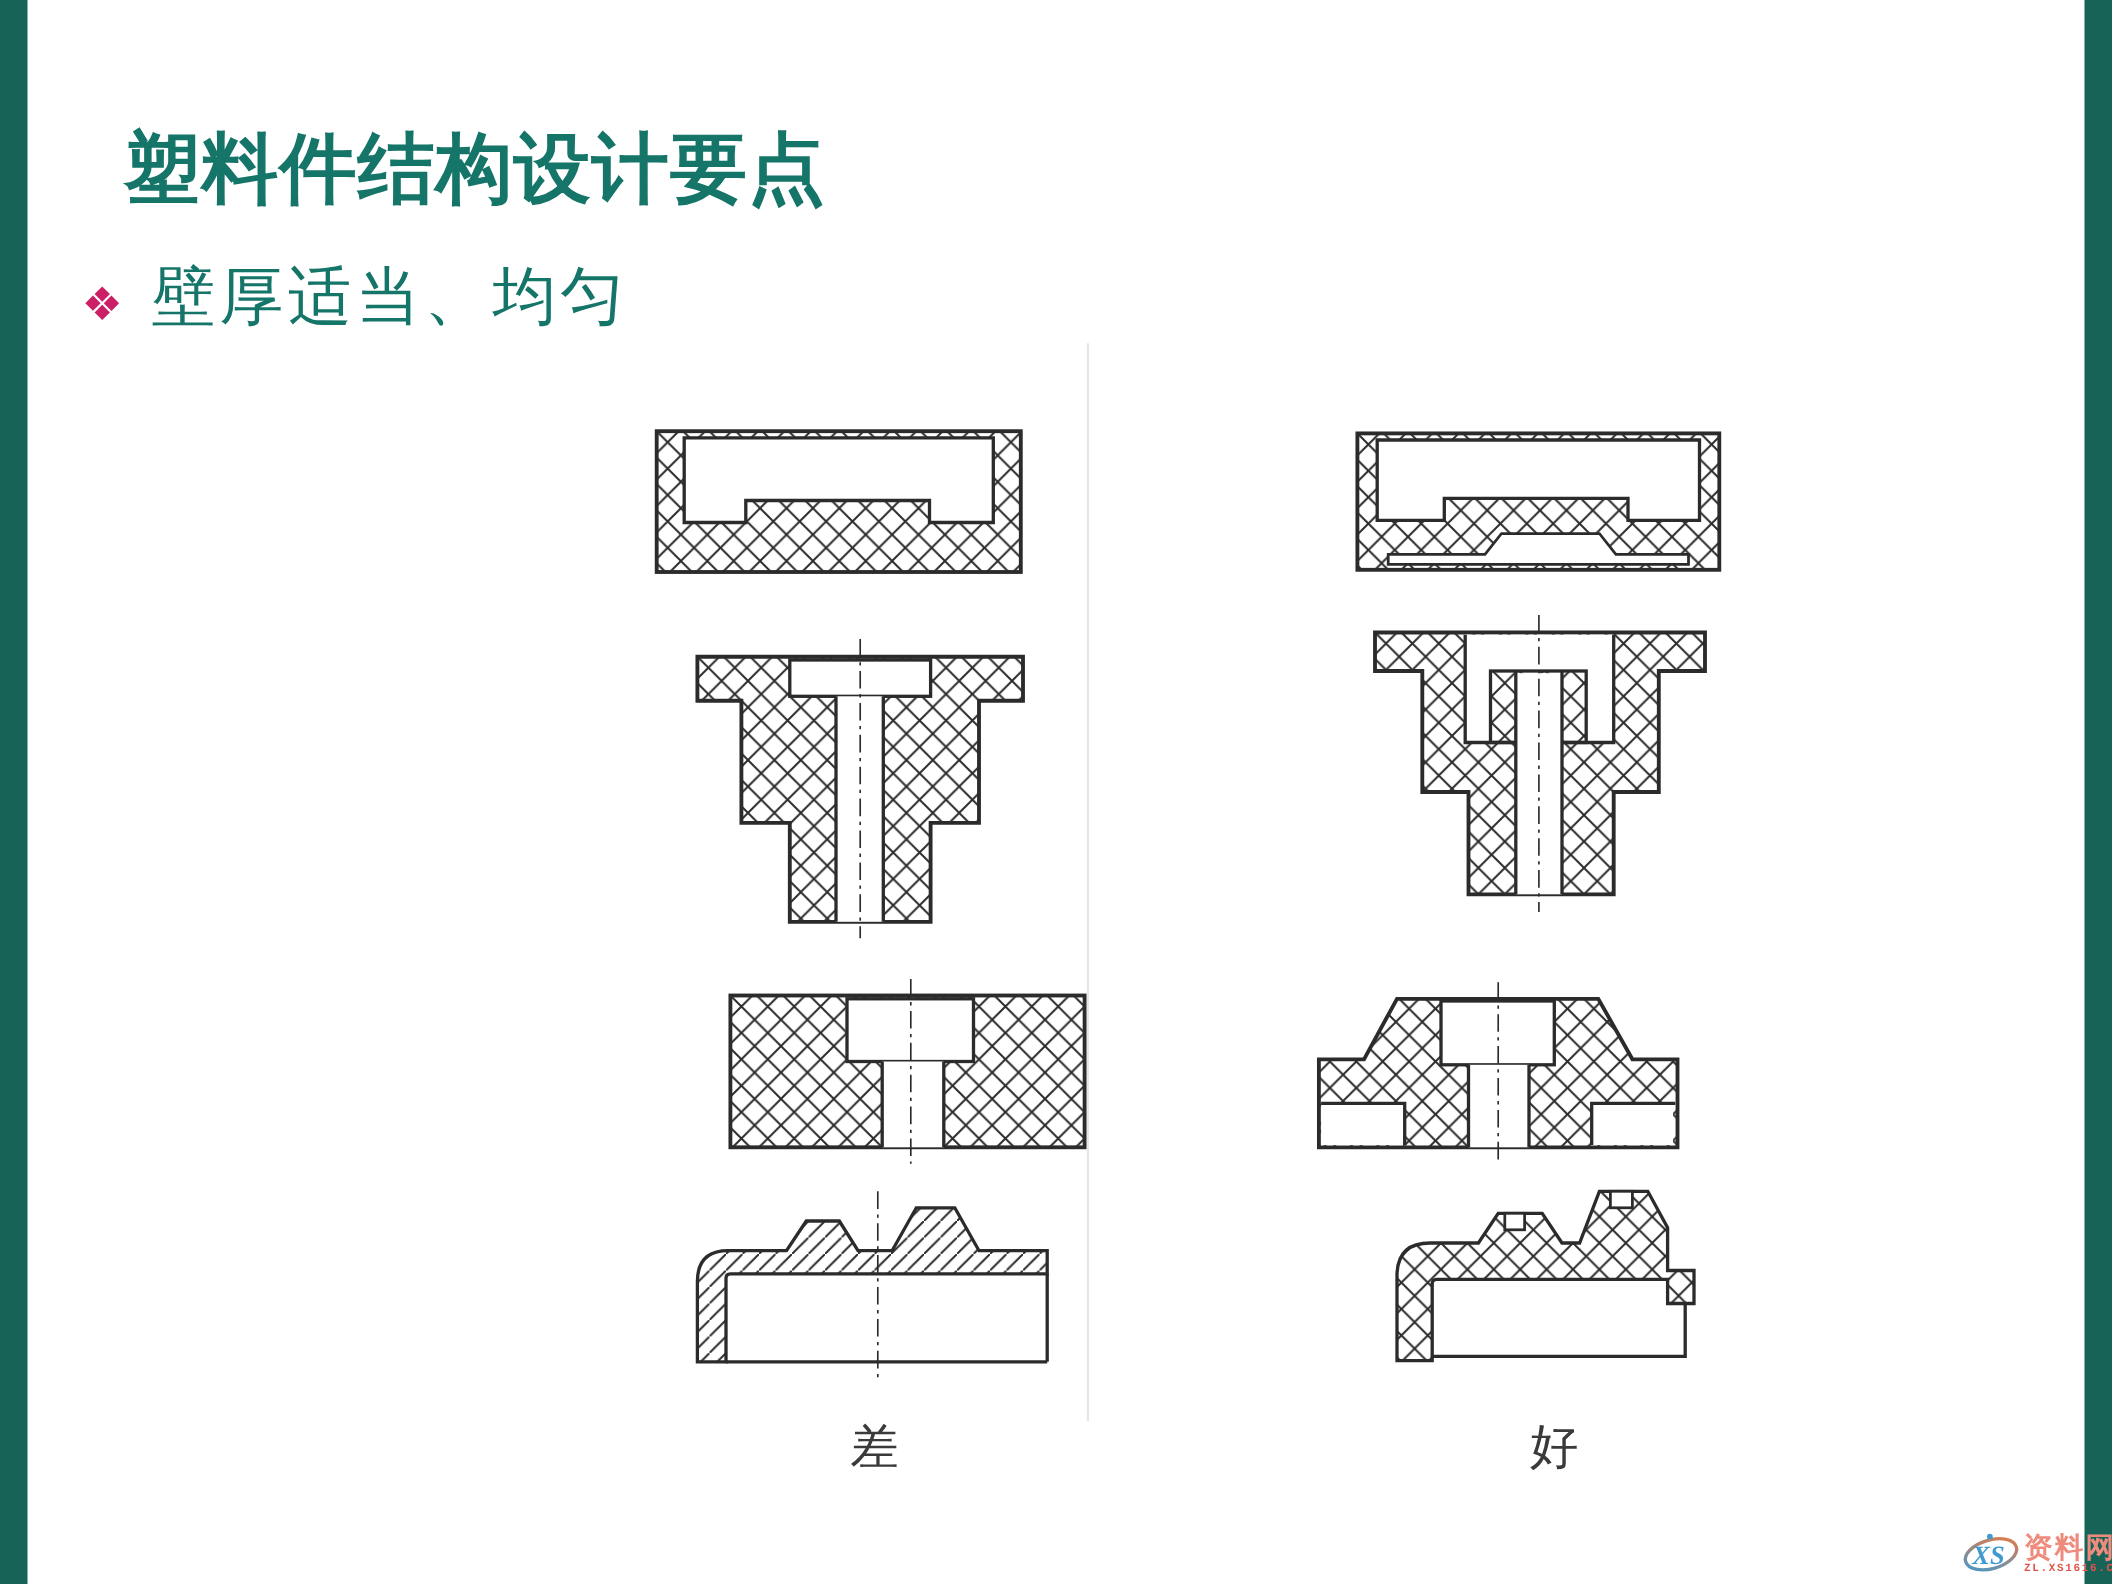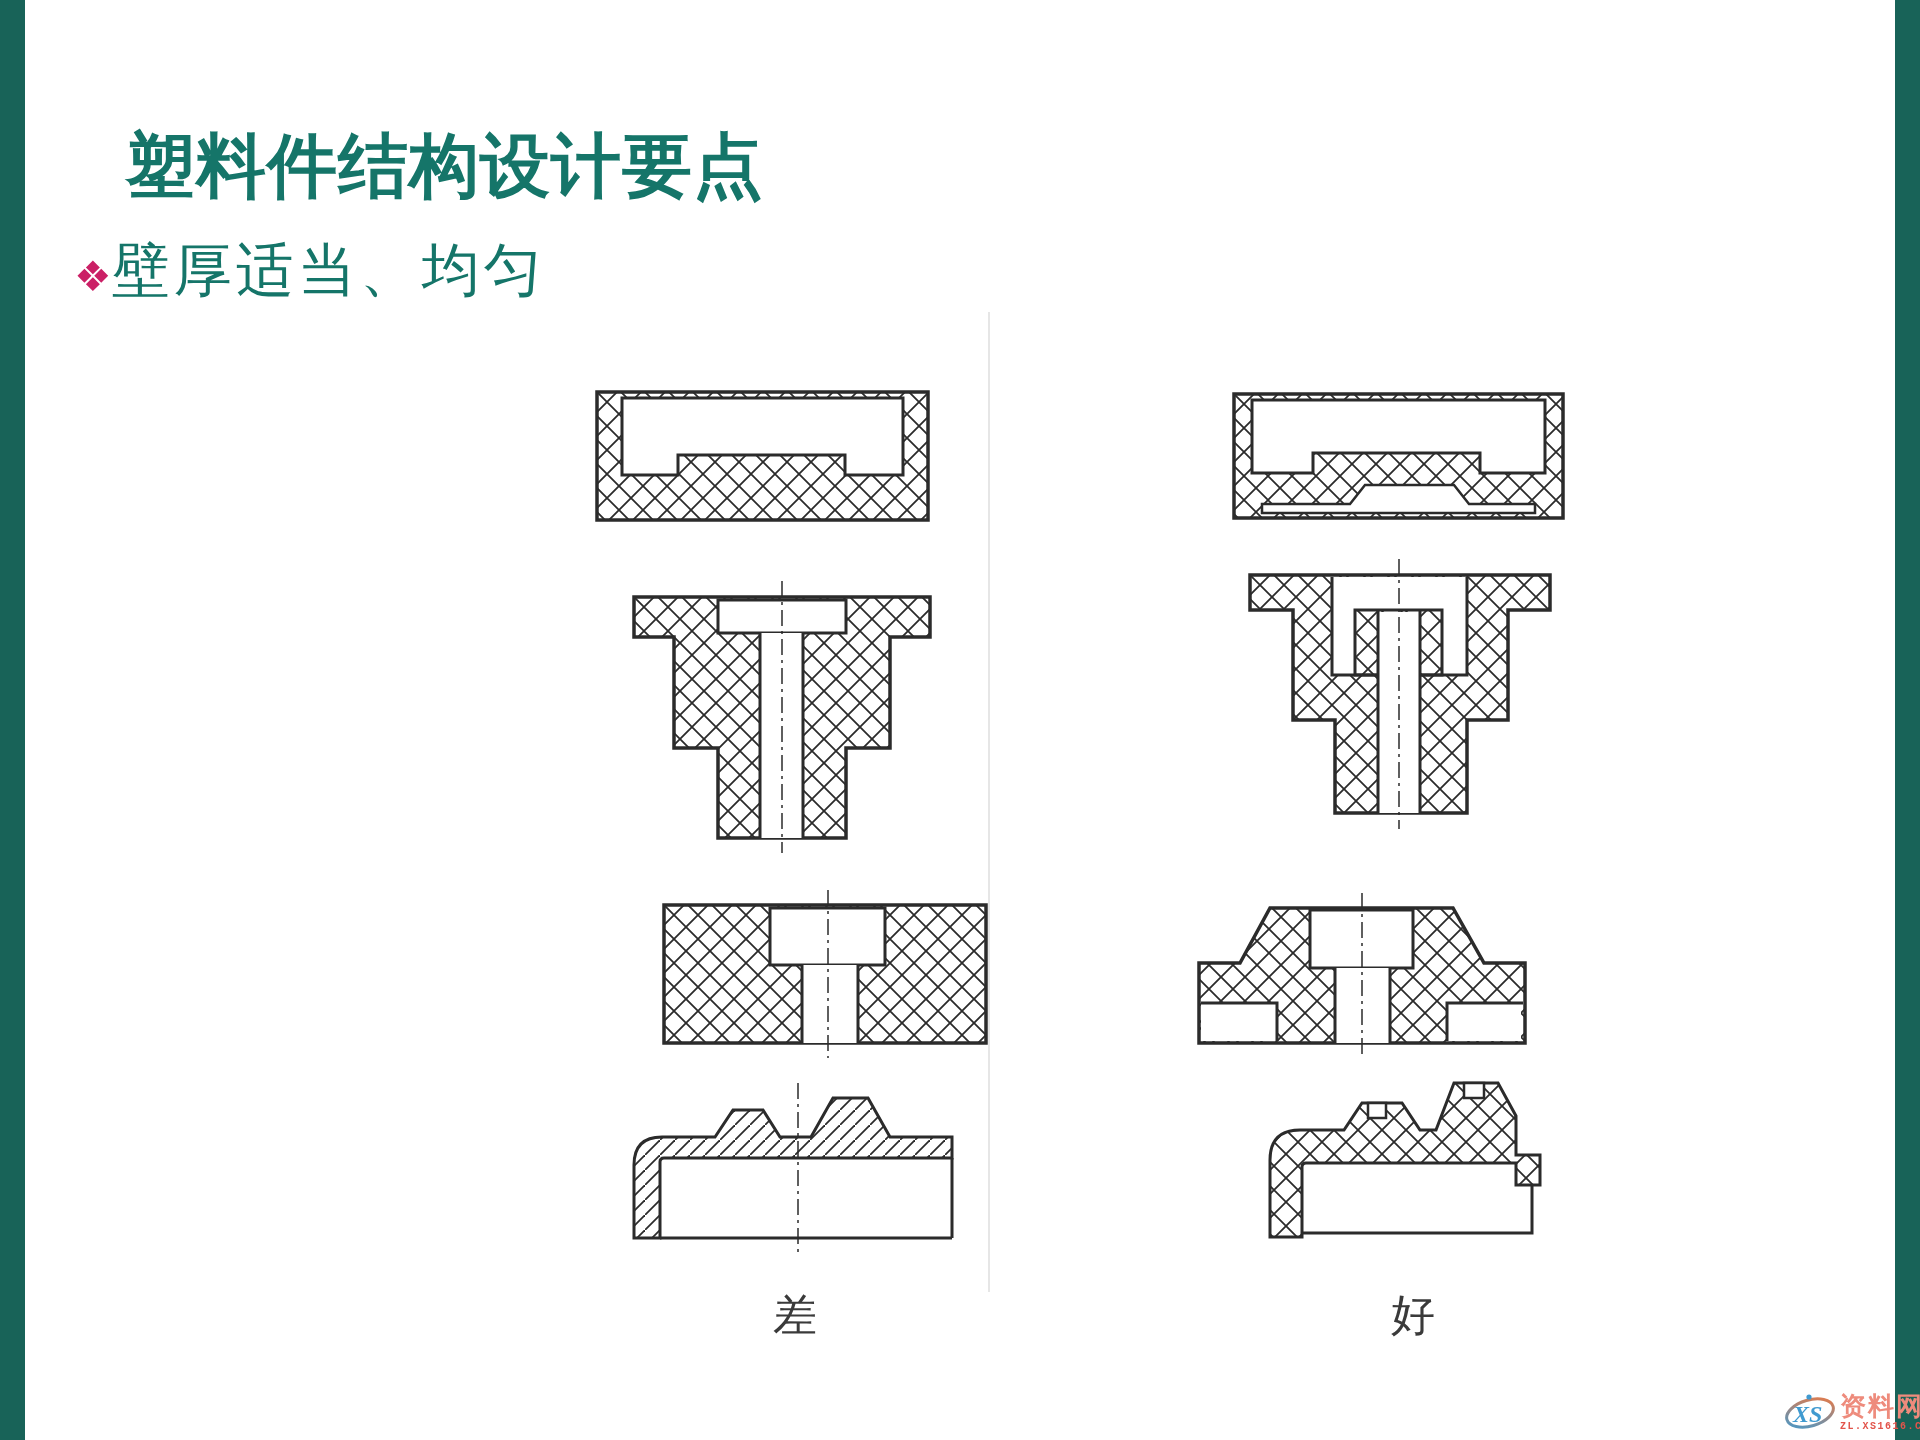--- a/index.html
+++ b/index.html
@@ -4,26 +4,26 @@
 <style>
   html,body{margin:0;padding:0;background:#ffffff;}
   #slide{
     position:relative;width:1920px;height:1440px;background:#ffffff;overflow:hidden;
     font-family:"Liberation Sans", sans-serif;
   }
   .edge-bar{position:absolute;top:0;width:25px;height:1440px;background:#186358;}
   .edge-bar.left{left:0;}
   .edge-bar.right{right:0;}
   .slide-title{
-    position:absolute;left:112px;top:118px;margin:13px;
+    position:absolute;left:112px;top:118px;margin:0;
     font-size:70px;font-weight:bold;color:#157569;line-height:1;letter-spacing:1px;
   }
   .bullet-row{position:absolute;left:74px;top:238px;display:flex;align-items:flex-start;}
   .bullet-marker{font-size:42px;color:#CB2066;line-height:1;margin-top:18px;}
-  .bullet-text{font-size:58px;color:#157569;line-height:1.1;margin-left:0;letter-spacing:4px;}
+  .bullet-text{font-size:58px;color:#157569;line-height:1.1;margin-left:26px;letter-spacing:4px;}
   .diagram{position:absolute;overflow:visible;}
   .fig-label{
     position:absolute;width:70px;text-align:center;
     font-family:"Liberation Serif", serif;font-size:44px;color:#3a3a3a;line-height:1;
   }
   .fold-line{position:absolute;left:988px;top:312px;width:2px;height:980px;background:#e6e6e6;}
   .watermark{position:absolute;left:1784px;top:1392px;display:flex;align-items:center;}
   .wm-text{margin-left:4px;}
   .wm-name{font-size:26px;font-weight:bold;color:#EE8B7C;line-height:1;letter-spacing:2px;}
   .wm-url{font-size:10px;font-weight:bold;color:#E2544B;letter-spacing:1.5px;line-height:1;margin-top:3px;

